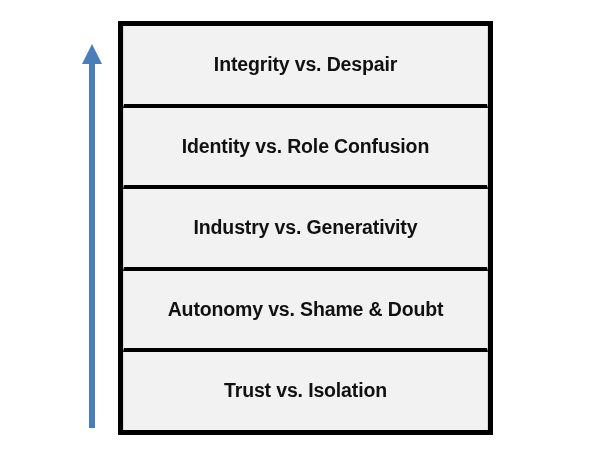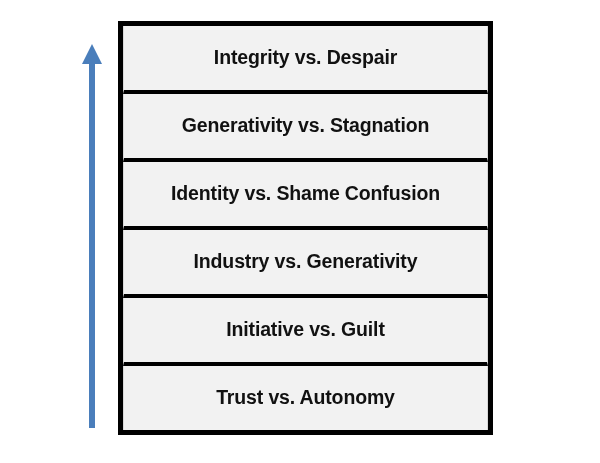--- a/index.html
+++ b/index.html
@@ -86,36 +86,33 @@
       <polygon points="18,4 28,24 21,24 21,388 15,388 15,24 8,24" fill="#4A7EBB"></polygon>
     </svg>
   </div>
 
   <div class="stack">
 
     <div class="stage-row">
       <span class="stage-label">Integrity vs. Despair</span>
     </div>
 
-    <div class="stage-row">
-      <span class="stage-label">Generativity vs. Stagnation</span>
-    </div>
 
 
     <div class="stage-row">
-      <span class="stage-label">Identity vs. Shame Confusion</span>
+      <span class="stage-label">Identity vs. Role Confusion</span>
     </div>
 
     <div class="stage-row">
       <span class="stage-label">Industry vs. Generativity</span>
     </div>
 
+
     <div class="stage-row">
-      <span class="stage-label">Initiative vs. Guilt</span>
+      <span class="stage-label">Autonomy vs. Shame &amp; Doubt</span>
     </div>
 
-
     <div class="stage-row">
-      <span class="stage-label">Trust vs. Autonomy</span>
+      <span class="stage-label">Trust vs. Isolation</span>
     </div>
 
   </div>
 </div>
 
 </body></html>

